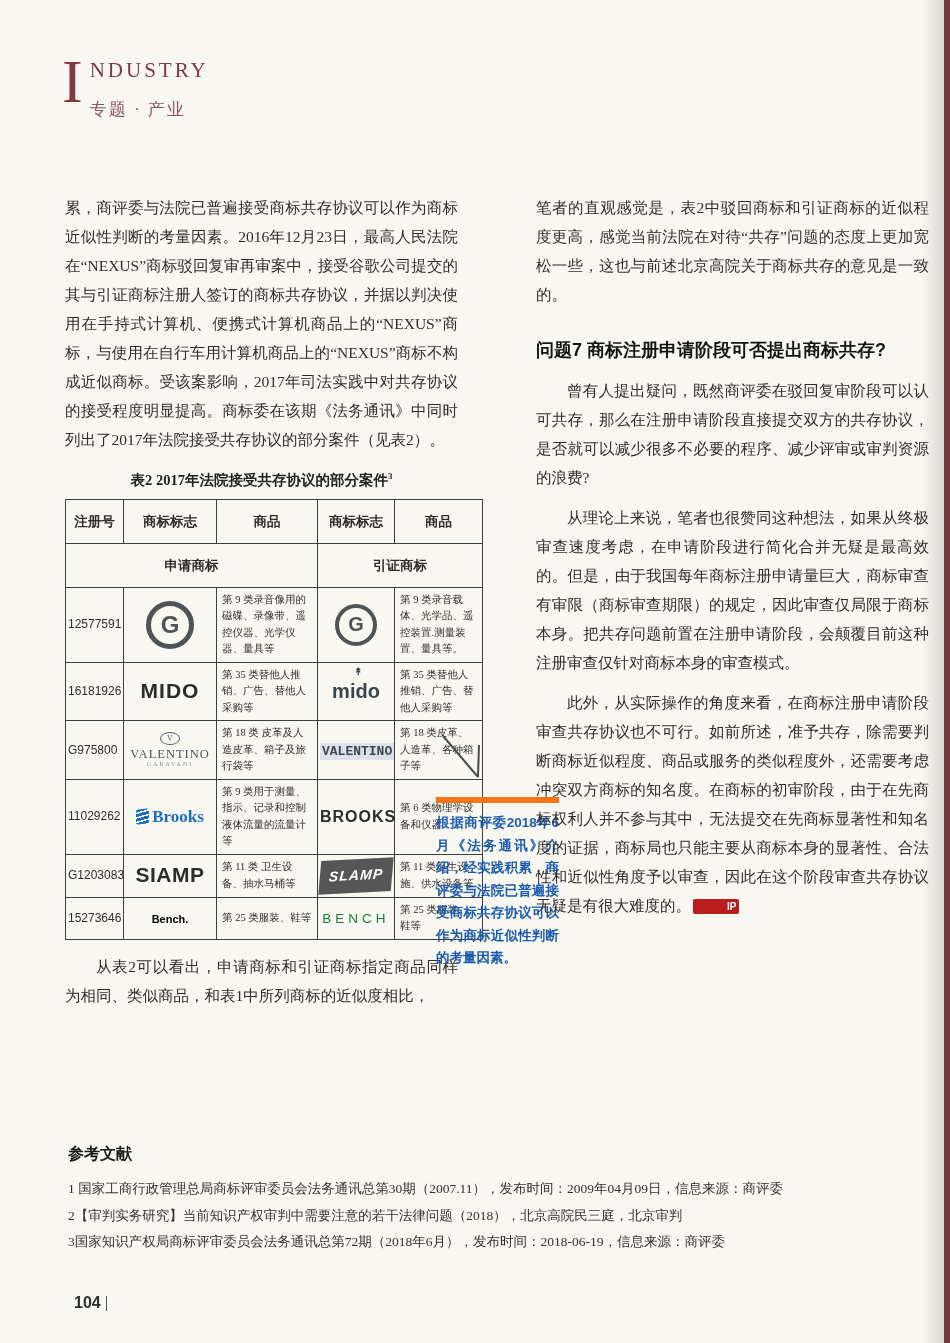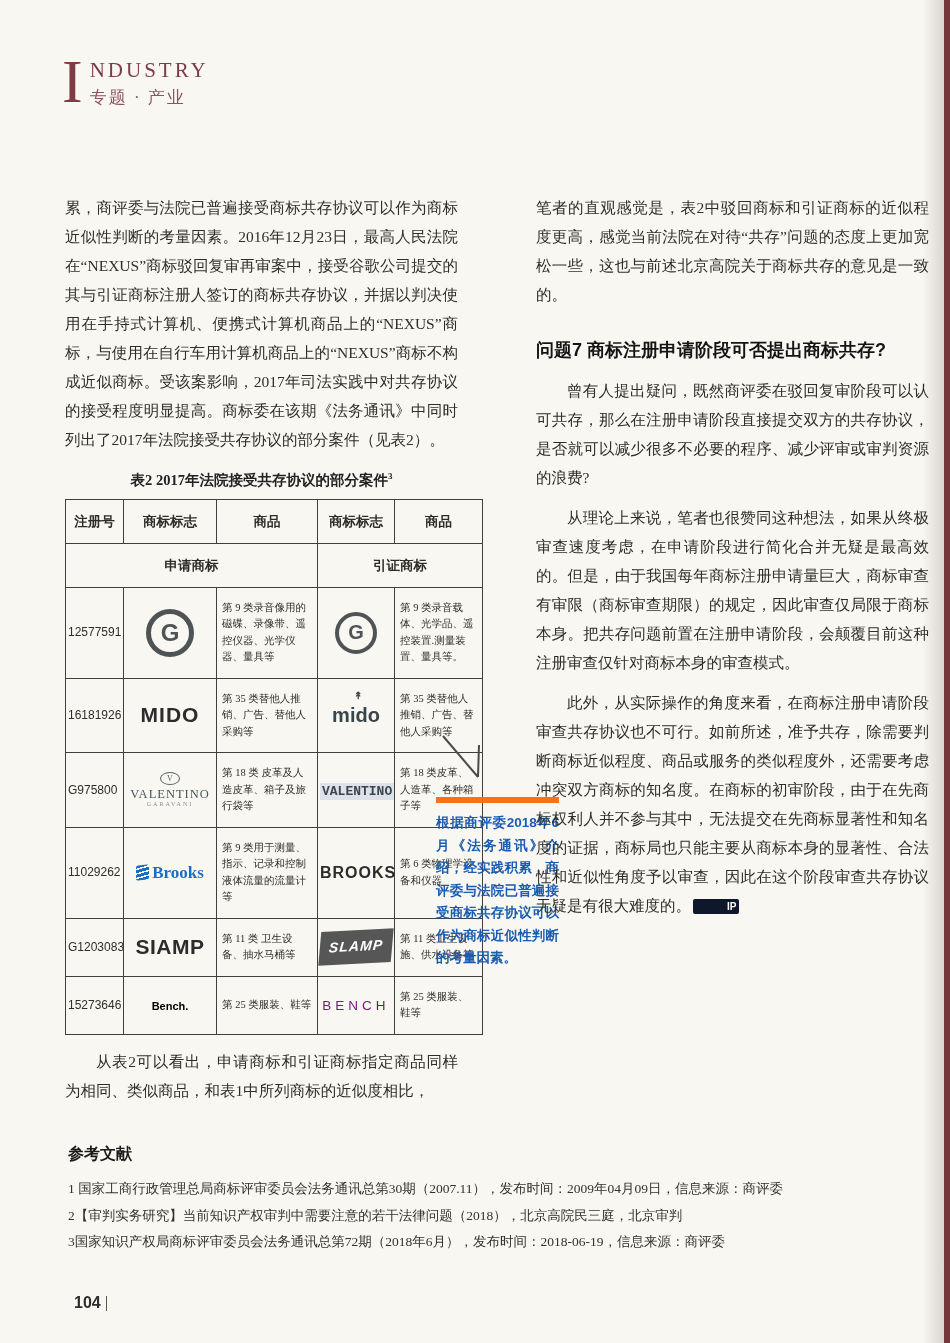--- a/index.html
+++ b/index.html
@@ -6,21 +6,21 @@
   body { background:#e8e6e1; font-family:"Liberation Serif","DejaVu Serif",serif; }
   .page { position:relative; width:950px; height:1343px; margin:0 auto;
           background:#f9f7f2; overflow:hidden; color:#2f2d2a; }
   .edge-shadow { position:absolute; right:6px; top:0; width:22px; height:100%;
           background:linear-gradient(to right, rgba(0,0,0,0), rgba(110,90,85,0.22)); }
   .edge-strip { position:absolute; right:0; top:0; width:6px; height:100%; background:#74383c; }
 
   
   .header { position:absolute; left:62px; top:52px; display:flex; align-items:flex-start; }
   .big-i { font-size:62px; line-height:58px; color:#7e3b43; font-weight:normal; margin-right:7px; }
-  .header-text { display:flex; flex-direction:column; padding-top:6px; }
+  .header-text { display:flex; flex-direction:column; padding-top:6px;gap:12px; }
   .industry { font-size:21px; letter-spacing:3px; color:#7e3b43; }
   .section { font-size:17px; color:#8a555c; margin-top:3px; letter-spacing:2px; }
 
   
   .col { position:absolute; top:193px; width:393px; font-size:15.5px; line-height:29px;
          text-align:justify; color:#2f2d2a; }
   .col-left { left:65px; }
   .col-right { left:536px; }
   .para { text-align:justify; }
   .indent { text-indent:2em;margin-top:11px; }
@@ -28,21 +28,21 @@
   
   .table-block { margin-top:11px; }
   .table-title { text-align:center; font-weight:bold; font-size:14.5px; line-height:22px;
                  margin-bottom:8px; color:#222; }
   .table-title sup { font-size:9px; }
   table.t2 { border-collapse:collapse; width:370px; table-layout:fixed; }
   table.t2 th, table.t2 td { border:1.3px solid #3f3f3f; vertical-align:middle; }
   table.t2 th { font-size:13.5px; font-weight:bold; padding:7px 2px; text-align:center; }
   td.reg { font-family:"Liberation Sans",sans-serif; font-size:12px; vertical-align:top;
            padding:2px 2px; text-align:left; }
-  td.goods { font-size:10.5px; line-height:16.5px; padding:12px 5px; text-align:left; }
+  td.goods { font-size:10.5px; line-height:16.5px; padding:4px 5px; text-align:left; }
   td.mark-cell { text-align:center; padding:4px 2px; }
 
   .logo-g { display:flex; align-items:center; justify-content:center;
             width:48px; height:48px; border:5px solid #4e5355; border-radius:50%;
             margin:0 auto; font-family:"Liberation Sans",sans-serif;
             font-weight:bold; font-size:24px; color:#4e5355; }
   .logo-g.small { width:42px; height:42px; border-width:4px; font-size:20px; }
   .logo-mido-caps { font-family:"Liberation Sans",sans-serif; font-weight:bold; font-size:21px;
             letter-spacing:1px; color:#2c2c2c; }
   .logo-mido { position:relative; display:inline-block; font-family:"Liberation Sans",sans-serif;
@@ -62,33 +62,33 @@
             transform:skewY(-6deg); border-radius:2px; }
   .logo-caps { font-family:"Liberation Sans",sans-serif; font-weight:bold; font-size:21px;
             letter-spacing:0.5px; color:#2c2c2c; }
   .logo-brooks-cited { font-size:16px; letter-spacing:1px; color:#2c2c2c; }
   .logo-slamp { display:inline-block; background:#565656; color:#fff; font-family:"Liberation Sans",sans-serif;
             font-weight:bold; font-style:italic; font-size:14px; padding:2px 9px 3px;
             transform:skewX(-8deg) rotate(-3deg); letter-spacing:1px; }
   .logo-bench { font-family:"Liberation Sans",sans-serif; font-weight:bold; font-size:11px;
             letter-spacing:0; color:#000000; }
   .logo-bench-cited { font-family:"Liberation Sans",sans-serif; font-size:13.5px;
-            letter-spacing:4px; color:#701a75; }
+            letter-spacing:4px; color:#15803d; }
 
   
   .callout { position:absolute; left:436px; top:733px; width:123px; }
   .callout-arrow { display:block; margin-left:2px; }
   .callout-text { border-top:6px solid #f97316; margin-top:14px; padding-top:9px;
             font-family:"Liberation Sans","DejaVu Sans",sans-serif; font-weight:bold;
             font-size:13.5px; line-height:22.5px; color:#1b5cb0; text-align:justify; }
 
   
   .q-heading { font-family:"Liberation Sans","DejaVu Sans",sans-serif; font-weight:bold;
             font-size:18px; color:#141414; margin:27px 0 10px; text-align:left; text-indent:0; }
-  .endmark { display:inline-block; background:#0f172a; color:#fff;
+  .endmark { display:inline-block; background:#b91c1c; color:#fff;
             font-family:"Liberation Sans",sans-serif; font-weight:bold; font-size:10px;
             line-height:13px; padding:1px 3px; border-radius:2px; vertical-align:1px; margin-left:2px; }
 
   
   .refs { position:absolute; left:68px; top:1144px; width:850px; }
   .refs-heading { font-family:"Liberation Sans","DejaVu Sans",sans-serif; font-weight:bold;
             font-size:16px; color:#1a1a1a; margin-bottom:11px; }
   .ref-item { font-size:13.5px; line-height:26.5px; color:#33312e; }
 
   

